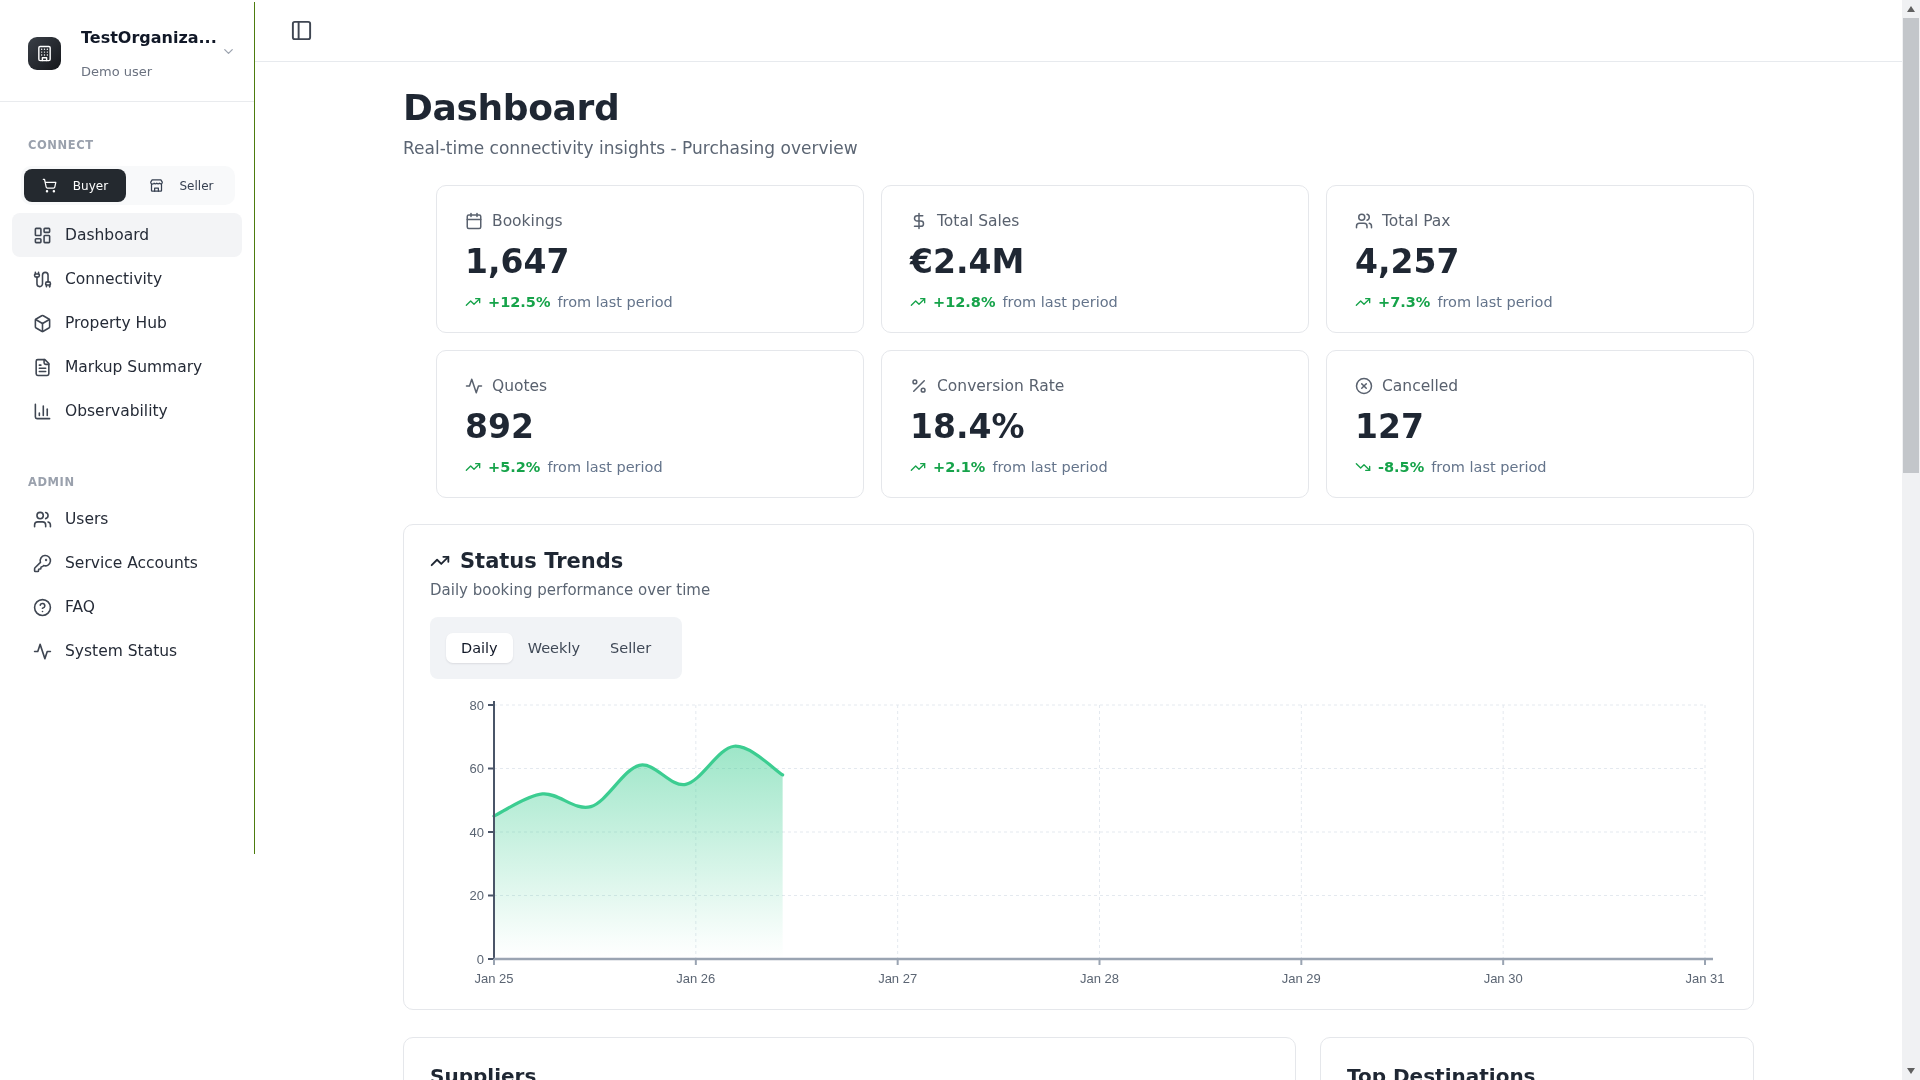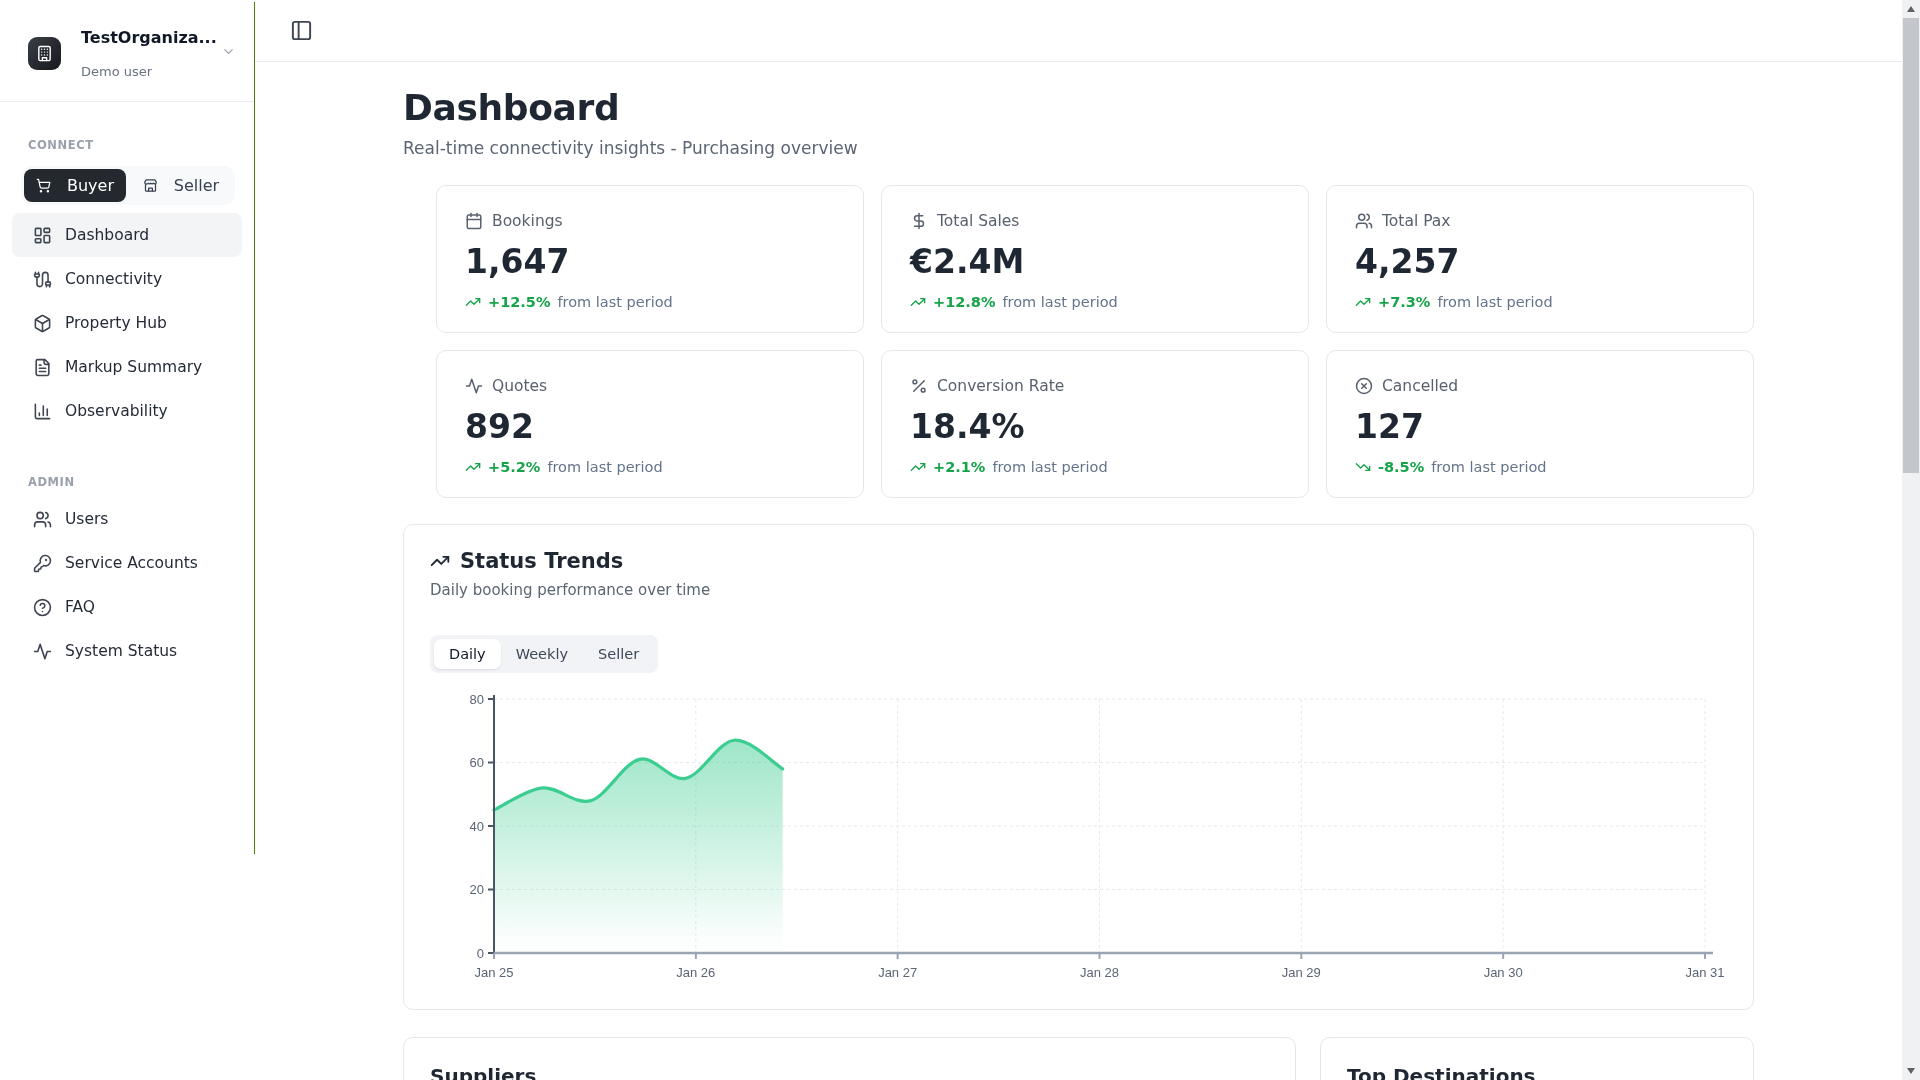--- a/index.html
+++ b/index.html
@@ -20,21 +20,21 @@
   .org-chevron { position:absolute; right:18px; top:42px; color:#9ca3af; cursor:pointer; }
 
   .side-section-label { font-size:11.5px; font-weight:600; letter-spacing:.05em;
     color:#9aa1ad; padding:0 0 0 28px; }
   .lbl-connect { margin-top:36px; }
   .lbl-admin { margin-top:42px; }
 
   .role-toggle { margin:14px 20px 0 21px; width:214px; height:39px;
     background:#f8f9fa; border-radius:10px; padding:3px; display:flex; gap:4px; }
   .role-btn { flex:1; border:none; border-radius:8px; display:flex; align-items:center;
-    justify-content:center; gap:16px; font-size:16px; cursor:pointer;
+    justify-content:center; gap:16px; font-size:12px; cursor:pointer;
     background:transparent; color:#374151; font-family:inherit; }
   .role-btn.active { background:#24292f; color:#fff; font-weight:500; }
 
   .nav-list { margin-top:8px; padding:0 12px; }
   .nav-item { height:44px; display:flex; align-items:center; gap:13px;
     padding-left:21px; border-radius:8px; cursor:pointer; color:#252b37; }
   .nav-item.active { background:#f3f4f6; }
   .nav-item .nav-ico { display:flex; color:#3f4652; }
   .nav-item span.navlabel { font-size:15.5px; }
 
@@ -61,22 +61,22 @@
     font-size:14.5px; }
   .trend-ico { display:flex; color:#16a34a; }
   .trend-pct { color:#16a34a; font-weight:700; }
   .trend-suffix { color:#64748b; }
 
   .trends-card { margin-top:26px; background:#fff; border:1px solid #e5e7eb;
     border-radius:10px; padding:24px 26px; height:486px; }
   .trends-head { display:flex; align-items:center; gap:10px; }
   .trends-title { font-size:21px; font-weight:700; color:#1f2733; }
   .trends-sub { font-size:15px; color:#5b6573; margin-top:8px; }
-  .tabbar { margin-top:36px; display:inline-flex; background:#f1f3f6;
-    border-radius:8px; padding:4px; }
+  .tabbar { margin-top:18px; display:inline-flex; background:#f1f3f6;
+    border-radius:8px; padding:16px; }
   .tab { border:none; background:transparent; font-family:inherit; font-size:14.5px;
     color:#3f4856; padding:7px 15px; border-radius:7px; cursor:pointer; }
   .tab.active { background:#fff; color:#111827; box-shadow:0 1px 2px rgba(16,24,40,.1); }
   .chart-wrap { margin-top:16px; }
   .chart-wrap text { font-family:"Liberation Sans","DejaVu Sans",sans-serif; }
 
   .bottom-grid { margin-top:27px; display:grid; grid-template-columns:893px 434px;
     gap:24px; }
   .bottom-card { background:#fff; border:1px solid #e5e7eb; border-radius:10px;
     padding:26px 26px; height:300px; }

